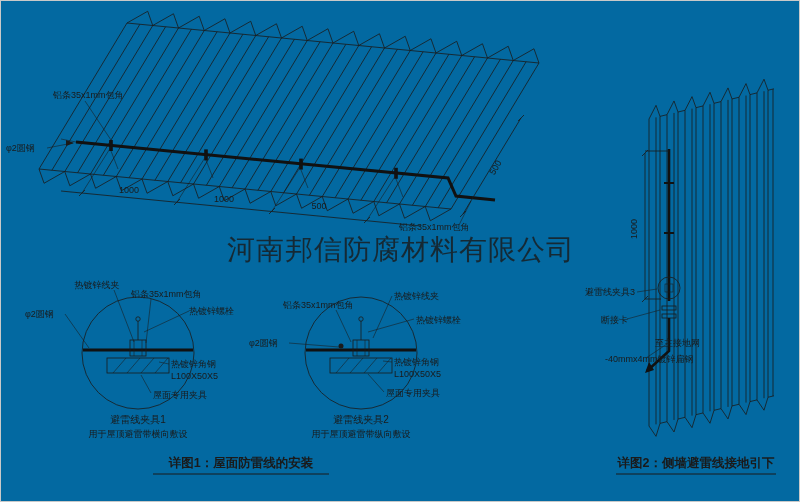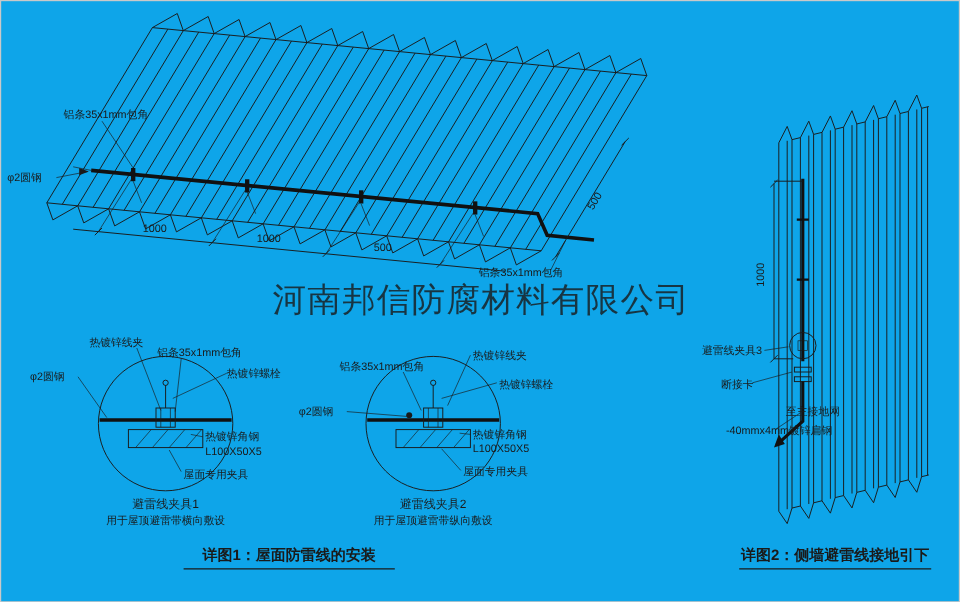--- a/index.html
+++ b/index.html
@@ -1,16 +1,16 @@
 <!DOCTYPE html>
 <html><head>
 <meta charset="utf-8">
 <style>
   html,body{margin:0;padding:0;background:#ffffff}
-  .canvas{position:relative;width:800px;height:502px;background:#0ea5e9;border:1px solid #c9c9c9;
+  .canvas{position:relative;width:800px;height:502px;background:#0369a1;border:1px solid #c9c9c9;
           box-sizing:border-box;overflow:hidden;font-family:"Liberation Sans","DejaVu Sans",sans-serif}
   svg{display:block}
   .ln{stroke:#1a1a1a;stroke-width:.8;fill:none}
   .thin{stroke:#1a1a1a;stroke-width:.55;fill:none}
   .bold{stroke:#111;stroke-width:3;fill:none}
   .bold2{stroke:#111;stroke-width:2.6;fill:none}
   text{fill:#1a1a1a;font-size:9px;font-family:"Liberation Sans","DejaVu Sans",sans-serif}
   .t10{font-size:10px}
   .cap{font-size:12.5px;font-weight:bold}
   .wm{font-size:28px;letter-spacing:1px;opacity:.8}

